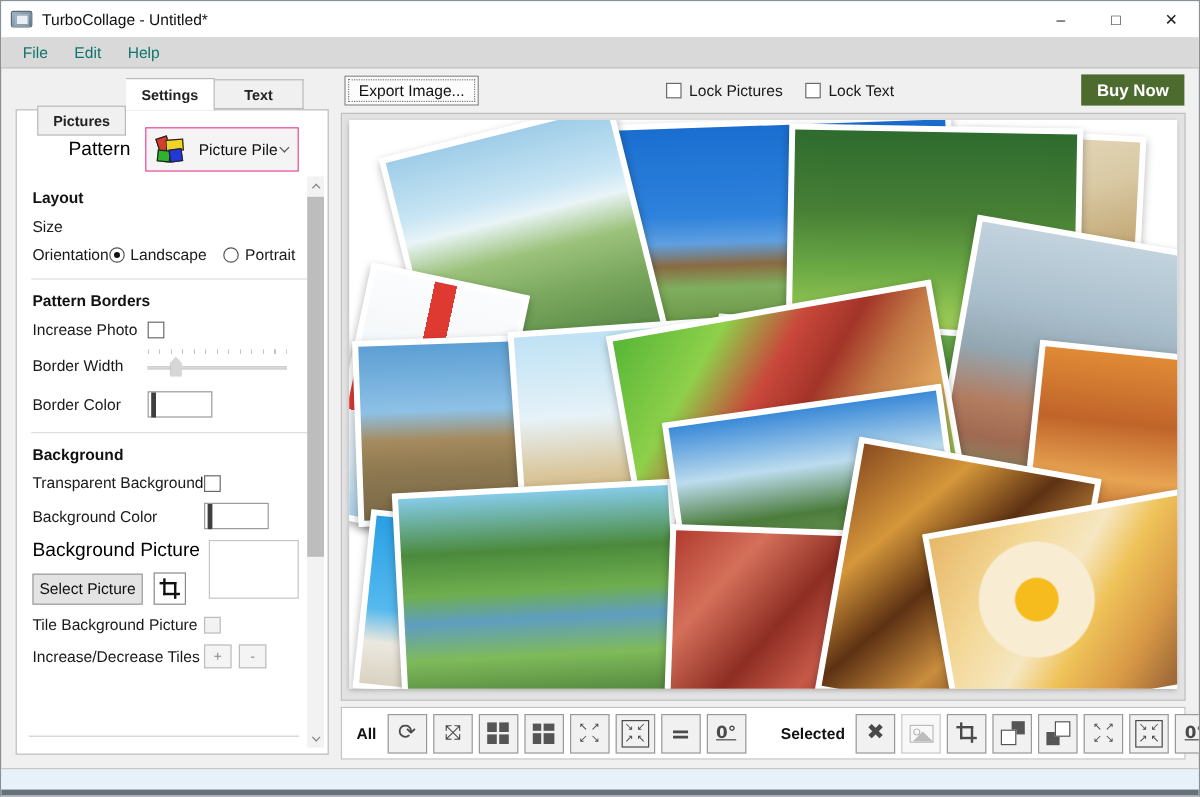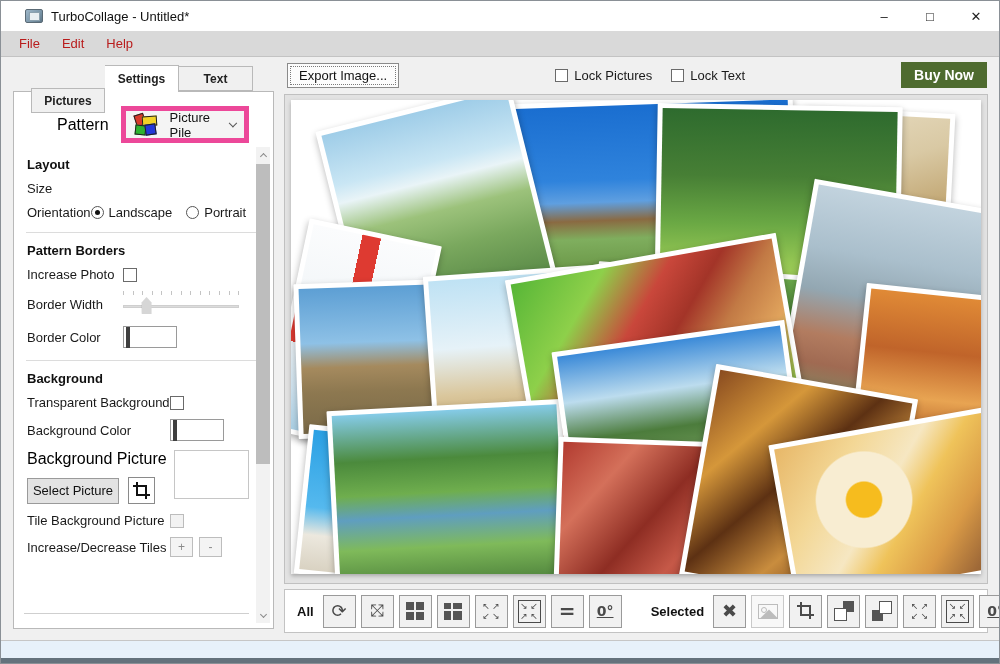--- a/index.html
+++ b/index.html
@@ -1,29 +1,29 @@
 <!DOCTYPE html>
 <html><head>
 <meta charset="utf-8">
 <style>
   * { margin:0; padding:0; box-sizing:border-box; }
   html,body { width:1000px; height:664px; font-family:"Liberation Sans", sans-serif; }
   .window { position:relative; width:1000px; height:664px; background:#f0f0f0; border:1px solid #8a9096; overflow:hidden; }
 
   
-  .titlebar { height:30px; background:#ffffff; display:flex; align-items:center; padding-left:24px; }
+  .titlebar { height:30px; background:#ffffff; display:flex; align-items:center; padding-left:8px; }
   .app-icon { width:18px; height:14px; background:linear-gradient(135deg,#9db6c8 0%,#7a95a8 60%,#5d7586 100%); border:1px solid #5a6a75; border-radius:2px; position:relative; }
   .app-icon::after { content:""; position:absolute; left:3px; top:2px; width:9px; height:7px; background:#e8eef2; border:1px solid #8aa0ae; }
   .titlebar .title { margin-left:8px; font-size:13px; color:#111; }
   .win-controls { margin-left:auto; display:flex; height:30px; }
   .win-btn { width:46px; height:30px; display:flex; align-items:center; justify-content:center; font-size:13px; color:#222; cursor:default; }
 
   
   .menubar { height:26px; background:#d9d9d9; border-bottom:1px solid #c3c3c3; display:flex; align-items:center; padding-left:8px; gap:2px; }
-  .menu-item { font-size:13px; color:#b91c1c; padding:4px 10px; }
+  .menu-item { font-size:13px; color:#0f766e; padding:4px 10px; }
 
   
   .content { position:absolute; top:56px; left:0; right:0; bottom:28px; }
   .left-col { position:absolute; left:12px; top:8px; width:261px; bottom:6px; }
   .right-col { position:absolute; left:283px; top:2px; right:11px; bottom:6px; }
 
   
   .tabs { display:flex; height:26px; margin-left:18px; position:relative; z-index:3; }
   .tab { width:74px; height:25px; margin-top:1px; background:#f0f0f0; border:1px solid #b9b9b9; border-left-width:0; display:flex; align-items:center; justify-content:center; font-size:12px; font-weight:bold; color:#222; }
   .tab:first-child { border-left-width:1px;margin-top:23px; }
@@ -31,21 +31,21 @@
 
   
   .panel { position:absolute; top:26px; left:0; right:0; bottom:0; background:#ffffff; border:1px solid #b9b9b9; padding:10px 24px 8px 13px; }
   .row { display:flex; align-items:center; margin:9px 0; }
   .row .lbl { font-size:13px; color:#1a1a1a; }
   .sec-title { font-size:13px; font-weight:bold; color:#111; margin:10px 0 6px 0; }
   .divider { border-top:1px solid #dcdcdc; margin:12px -11px 10px -1px; }
 
   .pattern-row { margin:4px 0 14px 30px; display:flex; align-items:center; }
   .pattern-row .lbl { width:52px; }
-  .dropdown-lg { margin-left:12px; width:150px; height:37px; background:#f4f4f4; border:5px solid #ec4899; display:flex; align-items:center; padding:0 8px; }
+  .dropdown-lg { margin-left:12px; width:150px; height:37px; background:#f4f4f4; border:1px solid #ec4899; display:flex; align-items:center; padding:0 8px; }
   .pile-icon { position:relative; width:26px; height:24px; flex:0 0 auto; }
   .pile-sq { position:absolute; border:1px solid #222; }
   .pile-sq:nth-child(1){ width:10px; height:12px; left:1px; top:1px; transform:rotate(-18deg); }
   .pile-sq:nth-child(2){ width:15px; height:10px; left:8px; top:3px; transform:rotate(-4deg); }
   .pile-sq:nth-child(3){ width:11px; height:10px; left:1px; top:12px; transform:rotate(6deg); }
   .pile-sq:nth-child(4){ width:11px; height:11px; left:11px; top:11px; transform:rotate(-8deg); }
   .dropdown-lg .val { font-size:13px; margin-left:10px; color:#111; }
   .chev-down { width:6px; height:6px; border-right:1px solid #555; border-bottom:1px solid #555; transform:rotate(45deg); margin-left:auto; margin-top:-3px; }
 
   .dropdown-sm { width:122px; height:22px; background:#e6e6e6; border:1px solid #a3a3a3; display:flex; align-items:center; padding:0 7px; }

